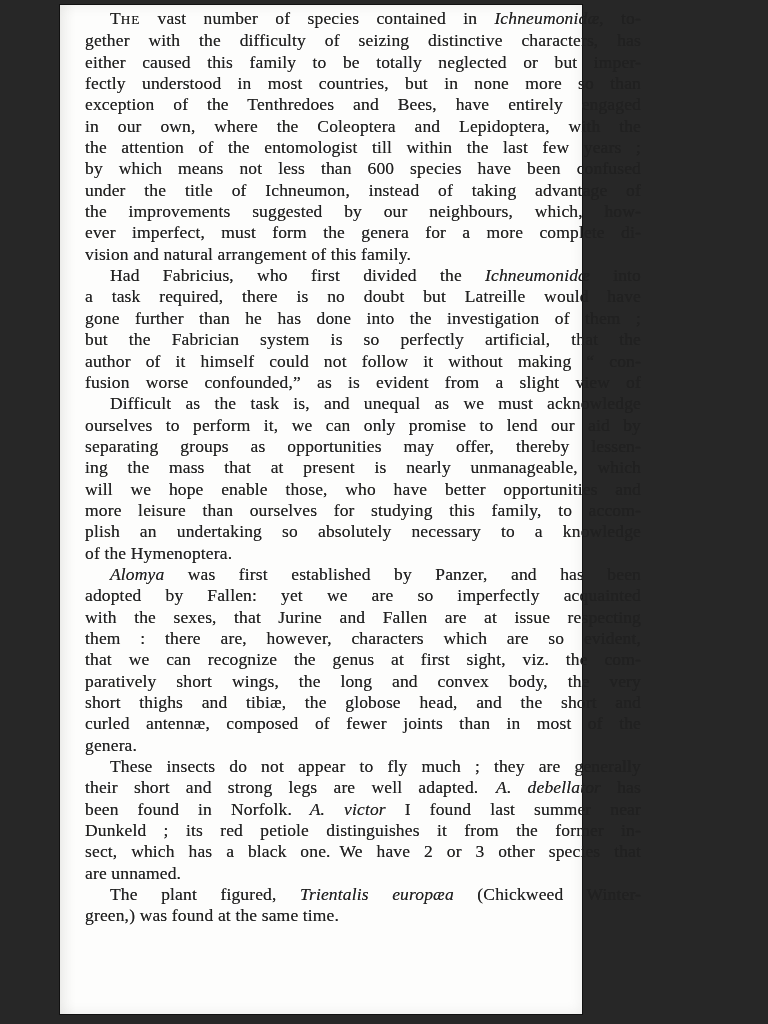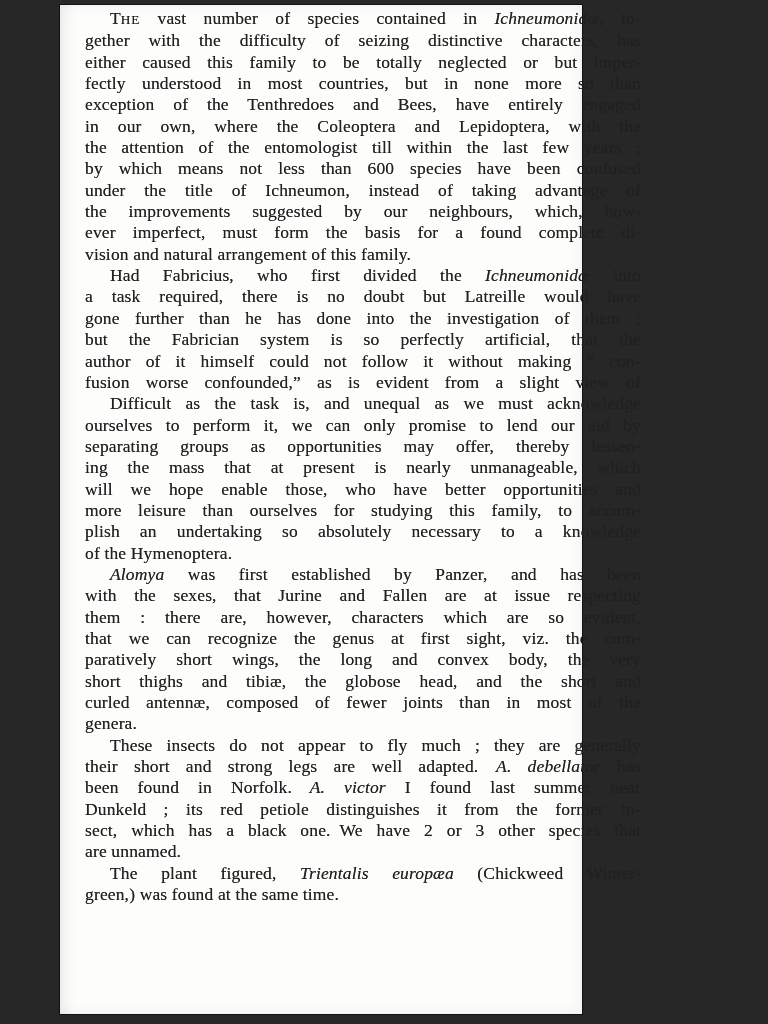--- a/index.html
+++ b/index.html
@@ -57,21 +57,21 @@
           <div class="line first"><span>T</span><span class="smallcaps">HE</span><span> vast number of species contained in </span><span class="italic">Ichneumonidæ</span><span>, to-</span></div>
           <div class="line"><span>gether with the difficulty of seizing distinctive characters, has</span></div>
           <div class="line"><span>either caused this family to be totally neglected or but imper-</span></div>
           <div class="line"><span>fectly understood in most countries, but in none more so than</span></div>
           <div class="line"><span>exception of the Tenthredoes and Bees, have entirely engaged</span></div>
           <div class="line"><span>in our own, where the Coleoptera and Lepidoptera, with the</span></div>
           <div class="line"><span>the attention of the entomologist till within the last few years ;</span></div>
           <div class="line"><span>by which means not less than 600 species have been confused</span></div>
           <div class="line"><span>under the title of Ichneumon, instead of taking advantage of</span></div>
           <div class="line"><span>the improvements suggested by our neighbours, which, how-</span></div>
-          <div class="line"><span>ever imperfect, must form the basis for a found complete di-</span></div>
+          <div class="line"><span>ever imperfect, must form the genera for a more complete di-</span></div>
           <div class="line last"><span>vision and natural arrangement of this family.</span></div>
         </div>
         <div class="paragraph">
           <div class="line first"><span>Had Fabricius, who first divided the </span><span class="italic">Ichneumonidæ</span><span> into</span></div>
           <div class="line"><span>a task required, there is no doubt but Latreille would have</span></div>
           <div class="line"><span>gone further than he has done into the investigation of them ;</span></div>
           <div class="line"><span>but the Fabrician system is so perfectly artificial, that the</span></div>
           <div class="line"><span>author of it himself could not follow it without making “ con-</span></div>
           <div class="line"><span>fusion worse confounded,” as is evident from a slight view of</span></div>
         </div>
@@ -80,20 +80,21 @@
           <div class="line"><span>ourselves to perform it, we can only promise to lend our aid by</span></div>
           <div class="line"><span>separating groups as opportunities may offer, thereby lessen-</span></div>
           <div class="line"><span>ing the mass that at present is nearly unmanageable, which</span></div>
           <div class="line"><span>will we hope enable those, who have better opportunities and</span></div>
           <div class="line"><span>more leisure than ourselves for studying this family, to accom-</span></div>
           <div class="line"><span>plish an undertaking so absolutely necessary to a knowledge</span></div>
           <div class="line last"><span>of the Hymenoptera.</span></div>
         </div>
         <div class="paragraph">
           <div class="line first"><span class="italic">Alomya</span><span> was first established by Panzer, and has been</span></div>
+          <div class="line"><span>adopted by Fallen: yet we are so imperfectly acquainted</span></div>
           <div class="line"><span>with the sexes, that Jurine and Fallen are at issue respecting</span></div>
           <div class="line"><span>them : there are, however, characters which are so evident,</span></div>
           <div class="line"><span>that we can recognize the genus at first sight, viz. the com-</span></div>
           <div class="line"><span>paratively short wings, the long and convex body, the very</span></div>
           <div class="line"><span>short thighs and tibiæ, the globose head, and the short and</span></div>
           <div class="line"><span>curled antennæ, composed of fewer joints than in most of the</span></div>
           <div class="line last"><span>genera.</span></div>
         </div>
         <div class="paragraph">
           <div class="line first"><span>These insects do not appear to fly much ; they are generally</span></div>

